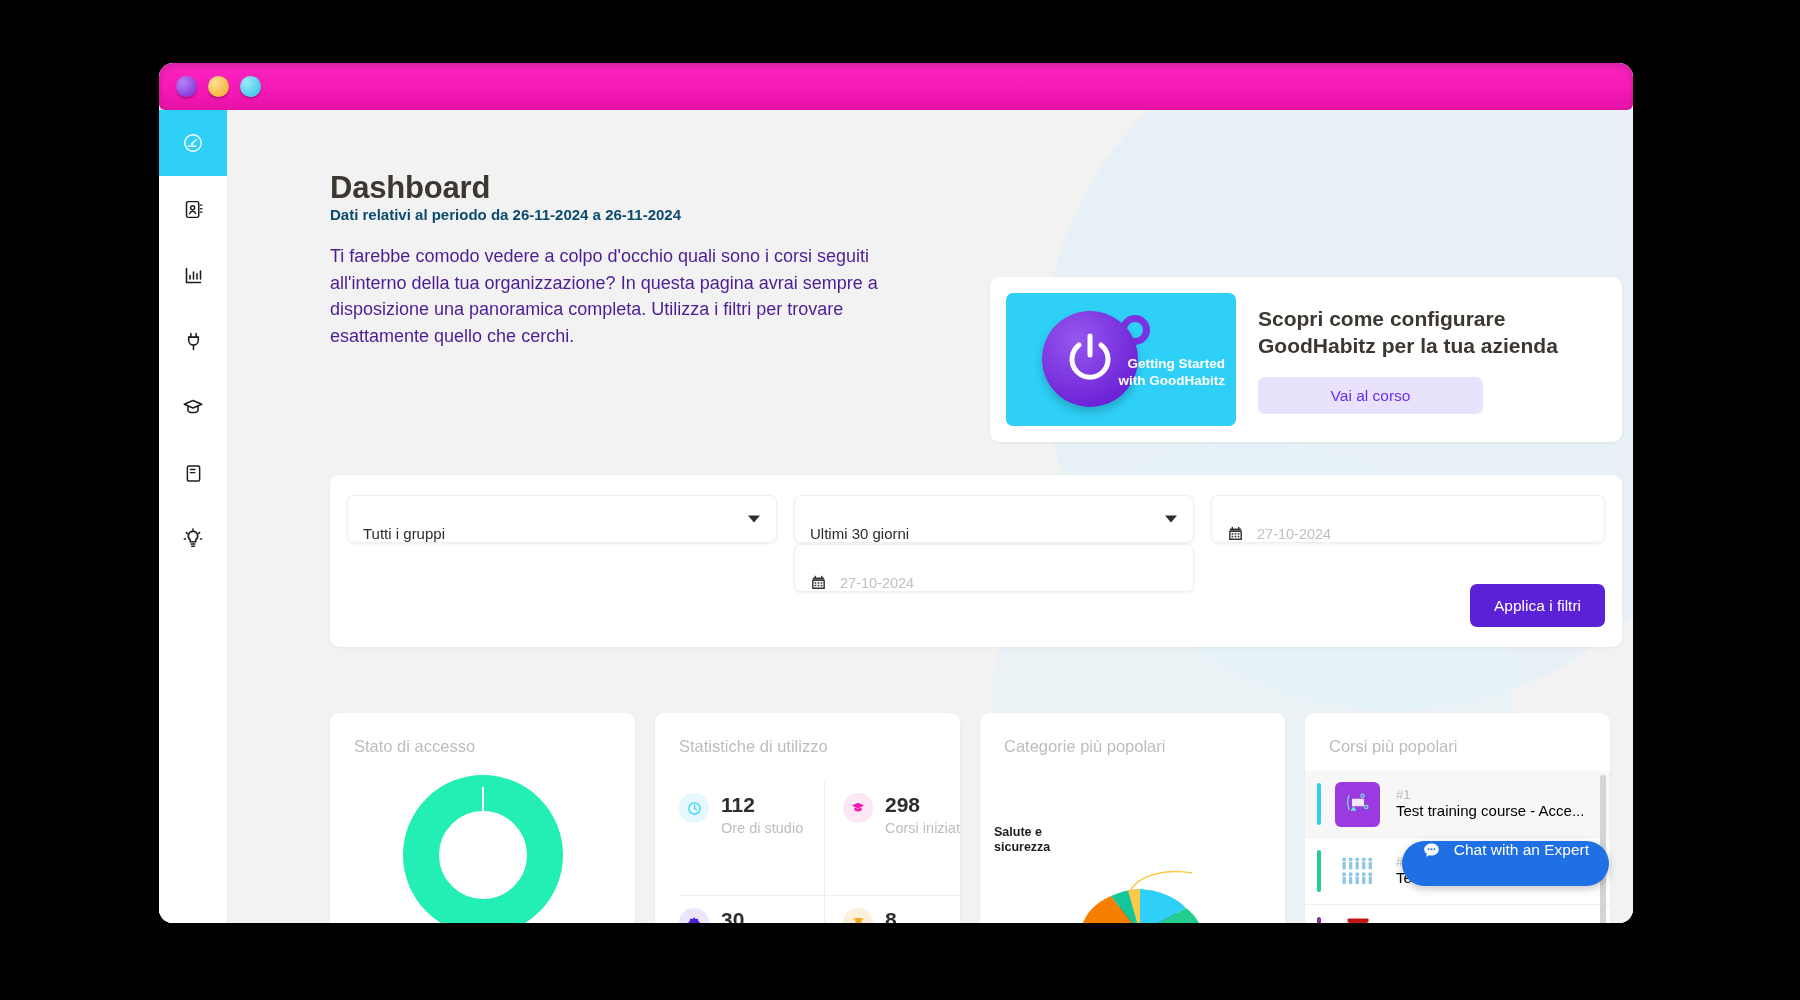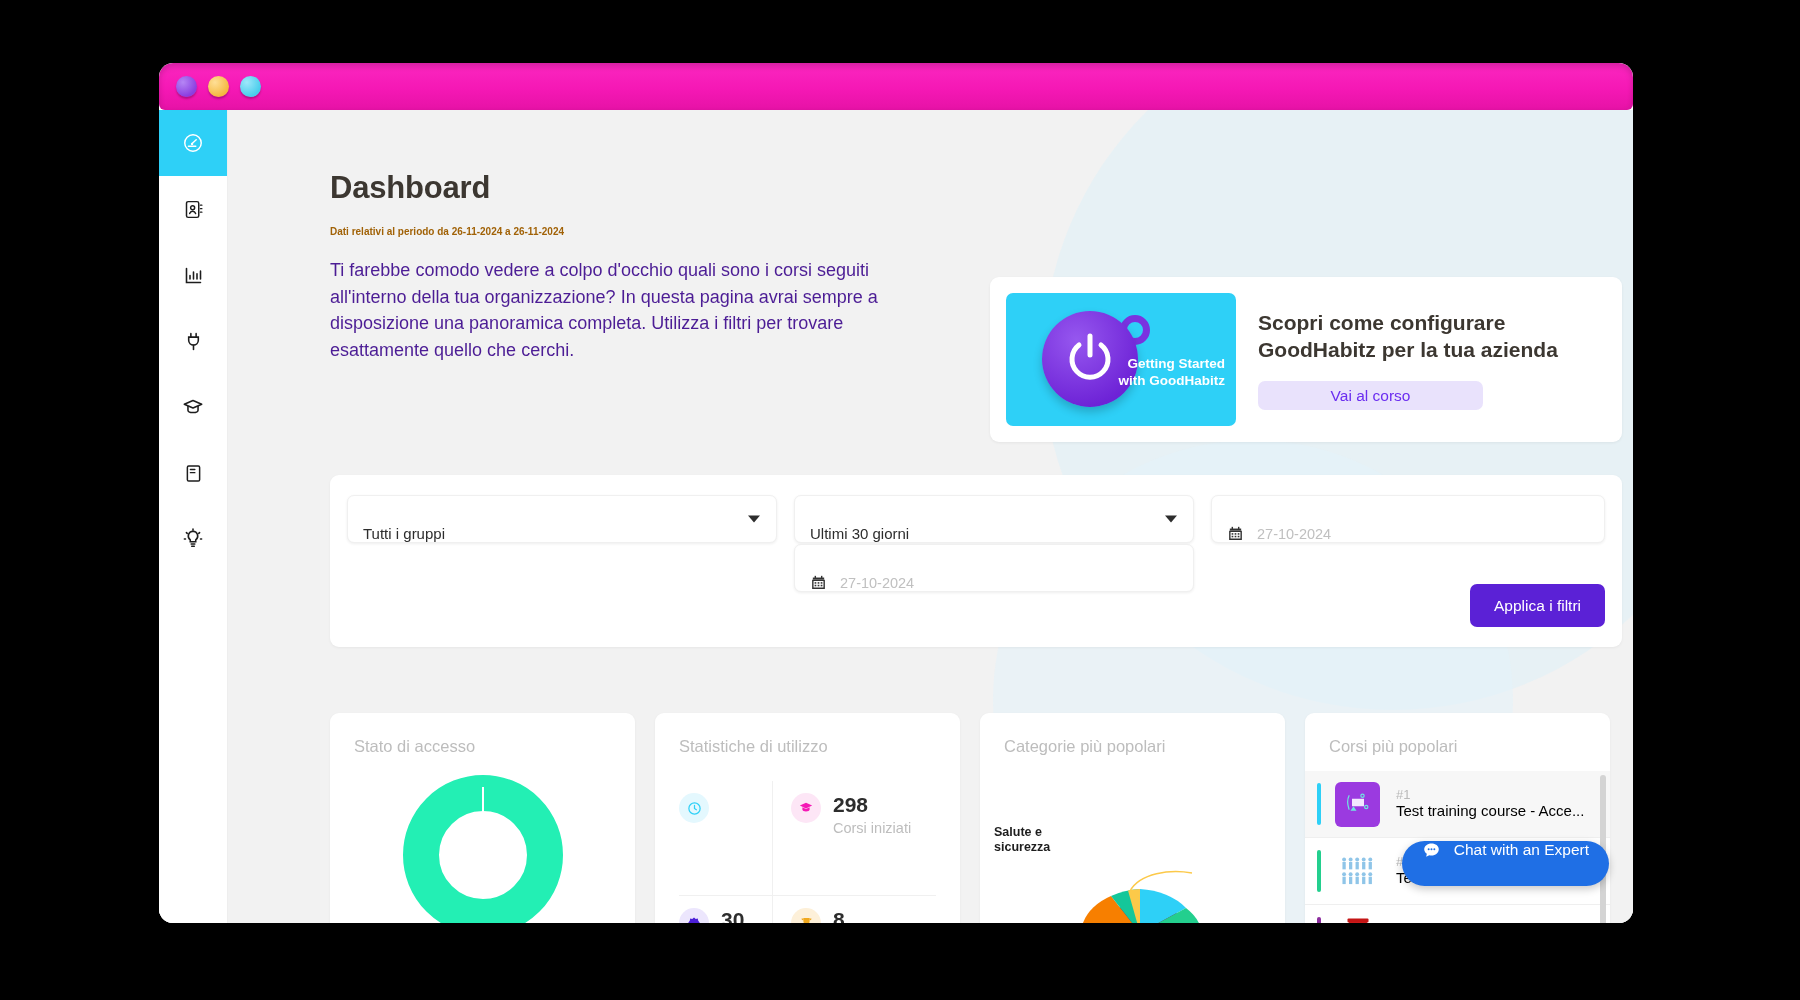--- a/index.html
+++ b/index.html
@@ -58,21 +58,21 @@
   }
   .bg-blob.b1 { width: 700px; height: 700px; right: -110px; top: -100px; }
   .bg-blob.b2 { width: 520px; height: 520px; right: 120px; top: 330px; background:#e4f2fa; }
 
   .content { position: relative; z-index: 2; padding: 60px 0 0 102px; }
 
   h1.page-title {
     font-size: 31px; font-weight: bold; color: #3c3731; letter-spacing: -.2px;
   }
   .period {
-    margin-top: 20px; font-size: 10px; font-weight: bold; color: #a16207;
+    font-size: 15px; font-weight: bold; color: #0c4a6e;
   }
   .blurb {
     margin-top: 20px; font-size: 18px; line-height: 1.48; color: #4c1d95;
     width: 615px;
   }
 
   
   .promo {
     position: absolute; z-index: 3;
     left: 762px; top: 167px; width: 632px; height: 165px;
@@ -101,21 +101,21 @@
     position: absolute; right: 11px; bottom: 36px;
     color: #ffffff; font-size: 13.5px; font-weight: bold;
     line-height: 1.25; text-align: right;
   }
   .promo-right { padding-left: 22px; }
   .promo-title {
     font-size: 21px; font-weight: bold; color: #3c3731; line-height: 1.3;
     width: 360px;
   }
   .promo-btn {
-    margin-top: 18px; width: 225px; height: 29px;
+    margin-top: 18px; width: 225px; height: 37px;
     background: #e9e2fc; border: none; border-radius: 7px;
     color: #6b2df0; font-size: 15.5px; font-family: inherit;
     cursor: pointer;
   }
 
   
   .filters {
     position: absolute; z-index: 3;
     left: 102px; top: 365px; width: 1292px; height: 172px;
     background: #ffffff; border-radius: 9px;
@@ -385,20 +385,24 @@
 
         <div class="card">
           <div class="card-title">Statistiche di utilizzo</div>
           <div class="stats">
             <div class="stat">
               <span class="stat-ico" style="background:#e4f8fe;color:#2ed0f7">
                 <svg width="15" height="15" viewBox="0 0 24 24" fill="none" stroke="currentColor" stroke-width="2">
                   <circle cx="12" cy="12" r="9"></circle>
                     <path d="M12 7v5l3 2" stroke-linecap="round"></path>
                 </svg>
+              </span>
+              <span>
+                <span class="stat-num" style="display:block">112</span>
+                <span class="stat-lbl" style="display:block">Ore di studio</span>
               </span>
             </div>
             <div class="stat">
               <span class="stat-ico" style="background:#fde6f6;color:#f518b5">
                 <svg width="16" height="16" viewBox="0 0 24 24" fill="currentColor">
                   <path d="M12 4 2.8 8.4 12 12.8l9.2-4.4L12 4Z"></path>
                   <path d="M6.6 11v3.8c0 1.3 2.4 2.4 5.4 2.4s5.4-1.1 5.4-2.4V11l-5.4 2.6L6.6 11Z"></path>
                 </svg>
               </span>
               <span>

